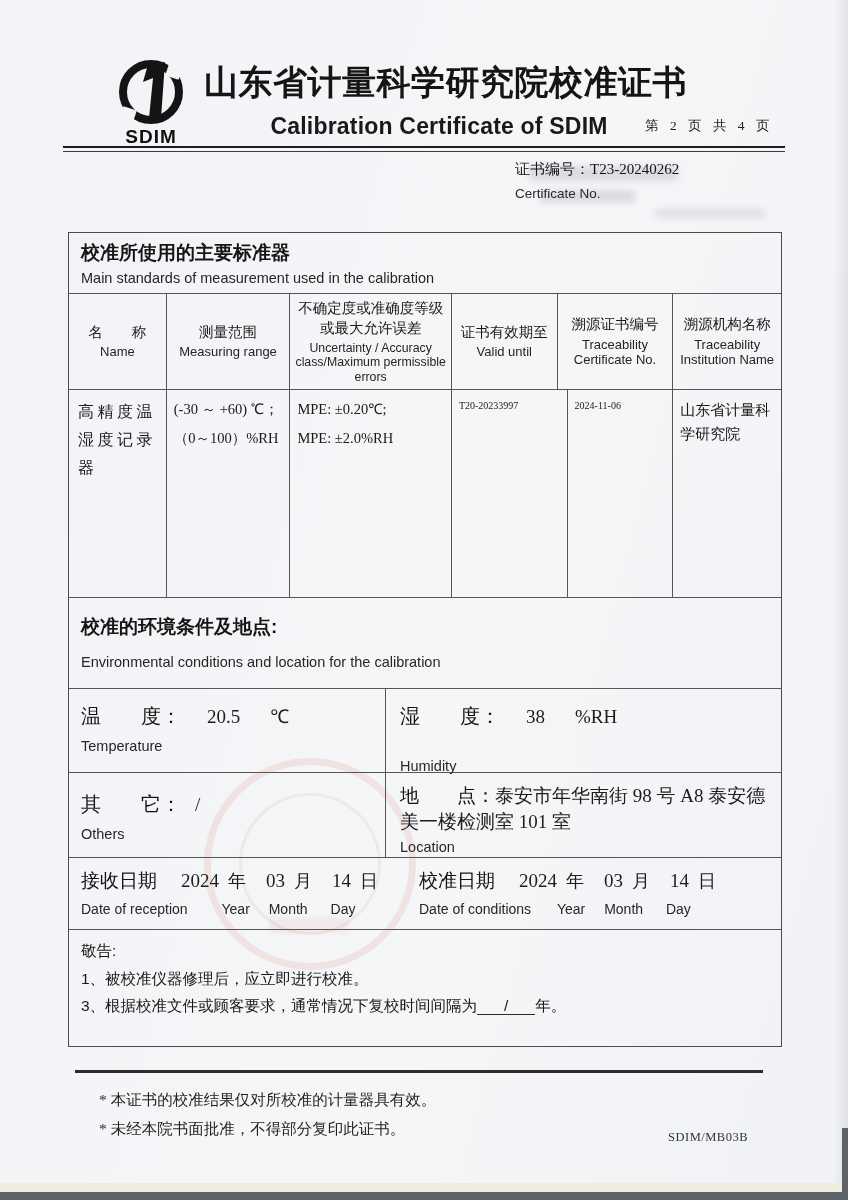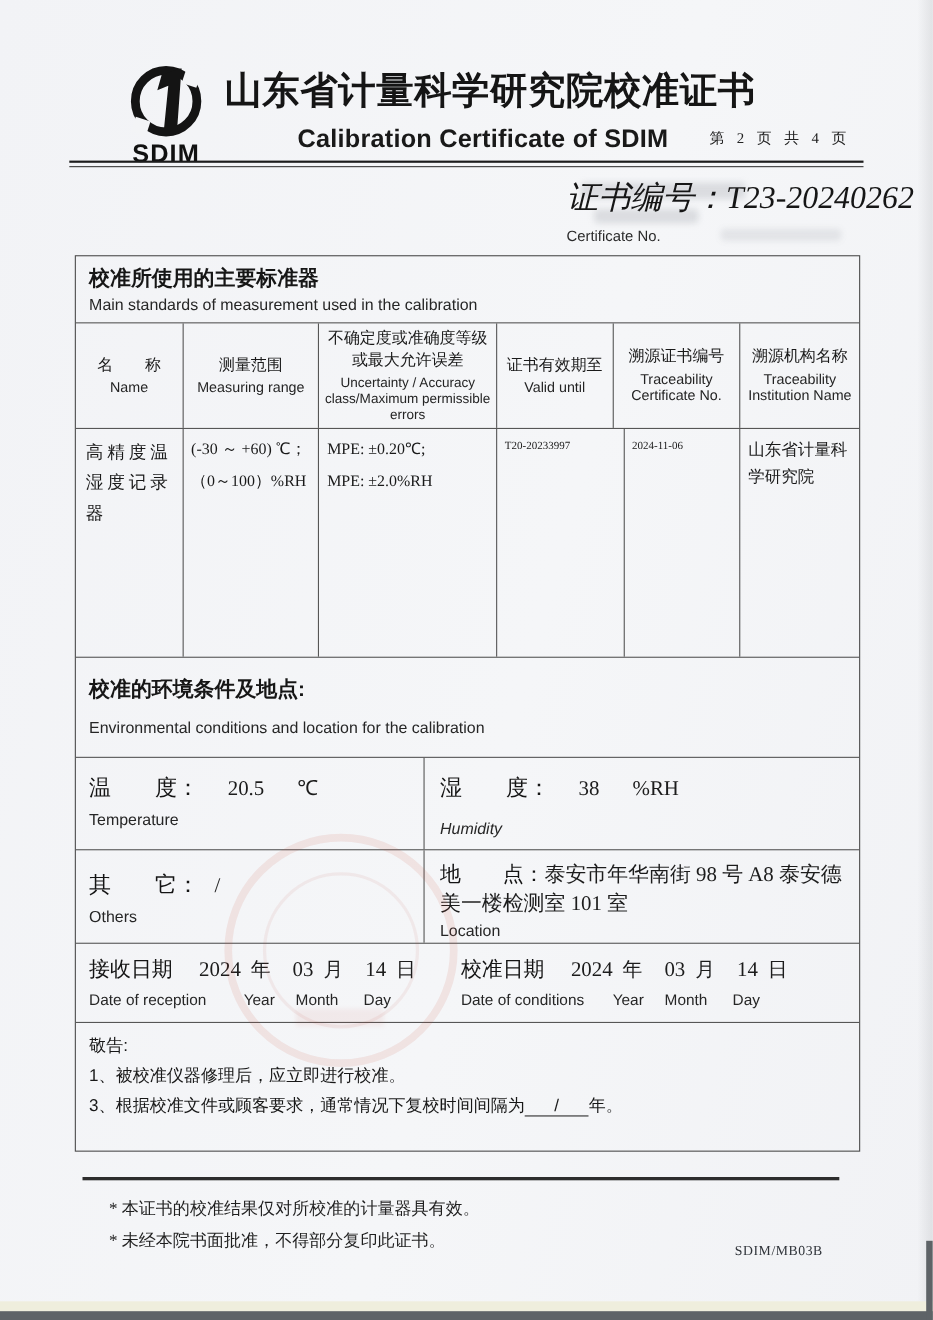--- a/index.html
+++ b/index.html
@@ -19,31 +19,31 @@
     position:absolute; top:0; right:0; width:14px; height:1200px;
     background:linear-gradient(to right, rgba(0,0,0,0) 0%, rgba(90,95,100,0.12) 100%);
   }
   .scan-strip-cream{ position:absolute; left:0; top:1183px; width:848px; height:10px; background:#efeedd; }
   .scan-strip-dark{ position:absolute; left:0; top:1192px; width:848px; height:8px; background:#5e6367; }
   .scan-sliver-right{ position:absolute; left:842px; top:1128px; width:6px; height:72px; background:#5e6367; }
 
   
   .logo { position:absolute; left:95px; top:56px; width:112px; height:96px; text-align:center; }
   .logo svg { display:block; margin:0 auto; }
-  .logo-text { font-family:"Liberation Sans", sans-serif; font-weight:bold; font-size:23px; letter-spacing:1px; color:#111; margin-top:-4px; }
+  .logo-text { font-family:"Liberation Sans", sans-serif; font-weight:bold; font-size:19px; letter-spacing:1px; color:#111; margin-top:-4px; }
   .title-block { position:absolute; left:204px; top:60px; width:470px; text-align:center; }
   .title-zh { font-size:34px; font-weight:600; letter-spacing:0.5px; color:#151515; white-space:nowrap; }
   .title-en { font-family:"Liberation Sans", sans-serif; font-weight:bold; font-size:23px; color:#191919; margin-top:7px; letter-spacing:0.2px; }
   .page-info { position:absolute; left:645px; top:117px; font-size:13.5px; letter-spacing:4px; color:#222; white-space:nowrap; }
   .header-rule { position:absolute; left:63px; top:146px; width:722px; height:6px;
     border-top:2.6px solid #1d1d1d; border-bottom:1.6px solid #3a3a3a; }
 
   
   .cert-block { position:absolute; left:515px; top:160px; }
-  .cert-line { font-size:29px; color:#161616; white-space:nowrap;font-style:italic; }
+  .cert-line { font-size:15px; color:#161616; white-space:nowrap; }
   .cert-en { font-family:"Liberation Sans", sans-serif; font-size:13.5px; color:#2a2a2a; margin-top:7px; }
   .smudge { position:absolute; background:rgba(115,118,128,0.20); filter:blur(3px); border-radius:4px; }
   .smudge.s1{ left:528px; top:166px; width:150px; height:15px; }
   .smudge.s2{ left:540px; top:190px; width:95px; height:13px; }
   .smudge.s3{ left:655px; top:208px; width:110px; height:11px; opacity:.7;}
 
   
   .doc-body { position:absolute; left:68px; top:232px; width:714px; border:1.6px solid #4c4c4c; background:transparent; }
   .sec { border-bottom:1.3px solid #565656; position:relative; }
   .sec:last-child { border-bottom:none; }
@@ -210,21 +210,21 @@
           <span class="fld-val gap-l">℃</span>
         </div>
         <div class="fld-en">Temperature</div>
       </div>
       <div class="split-right">
         <div>
           <span class="fld-zh">湿　　度：</span>
           <span class="fld-val gap-m">38</span>
           <span class="fld-val gap-l">%RH</span>
         </div>
-        <div class="fld-en" style="margin-top:16px;font-style:italic;">Humidity</div>
+        <div class="fld-en" style="margin-top:28px;">Humidity</div>
       </div>
     </div>
 
     <div class="sec split-row loc-row">
       <div class="split-left">
         <div style="margin-top:8px;">
           <span class="fld-zh">其　　它：</span>
           <span class="fld-val" style="margin-left:10px;">/</span>
         </div>
         <div class="fld-en">Others</div>

